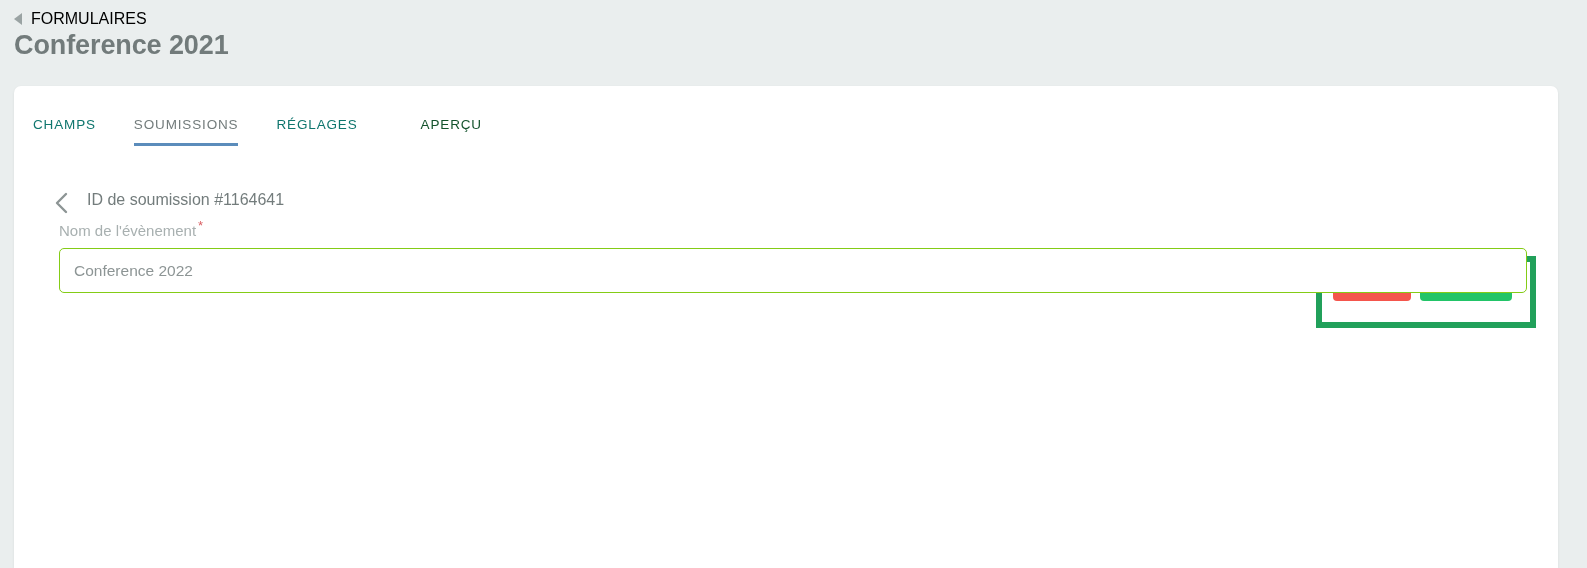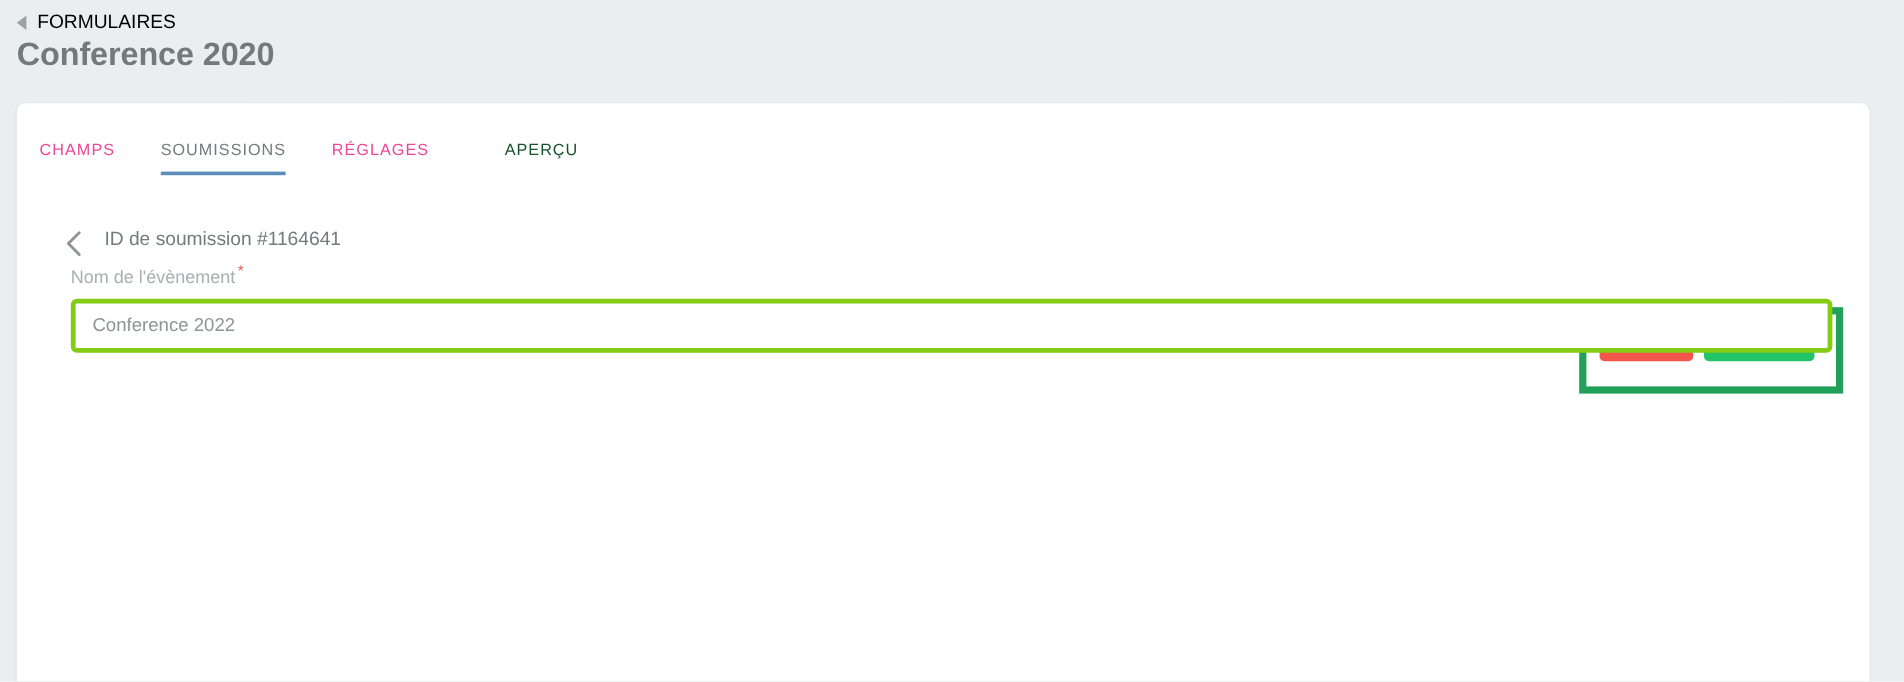--- a/index.html
+++ b/index.html
@@ -71,21 +71,21 @@
     left: 19px;
     top: 26px;
     display: flex;
     align-items: flex-end;
     height: 34px;
   }
 
   .tab {
     font-size: 13.5px;
     letter-spacing: 0.85px;
-    color: #ec4899;
+    color: #0f766e;
     padding: 0 0 11px 0;
     margin-right: 38px;
     border-bottom: 3px solid transparent;
     cursor: pointer;
     white-space: nowrap;
   }
   .tab.active {
     color: #737c7c;
     border-bottom-color: #5b8cbb;
   }
@@ -180,21 +180,21 @@
     vertical-align: super;
     margin-left: 2px;
   }
 
   .field-input {
     position: relative;
     margin-left: 45px;
     width: 1468px;
     height: 45px;
     background: #ffffff;
-    border: 4px solid #84cc16;
+    border: 1px solid #84cc16;
     border-radius: 5px;
     display: flex;
     align-items: center;
     padding: 0 14px;
     font-size: 15.5px;
     color: #8d9595;
   }
   .field-input.placeholder-value { color: #b3baba; }
 
   #timezone-caret-icon {
@@ -211,21 +211,21 @@
 </head>
 <body>
 
 <div id="page-header">
 
   <div id="breadcrumb">
     <span id="back-arrow-icon"></span>
     <span>FORMULAIRES</span>
   </div>
 
-  <h1 id="page-title">Conference 2020</h1>
+  <h1 id="page-title">Conference 2021</h1>
 </div>
 
 <div id="card">
 
   <div id="tabs">
     <div class="tab">CHAMPS</div>
     <div class="tab active">SOUMISSIONS</div>
     <div class="tab">RÉGLAGES</div>
     <div class="tab link">APERÇU</div>
   </div>

